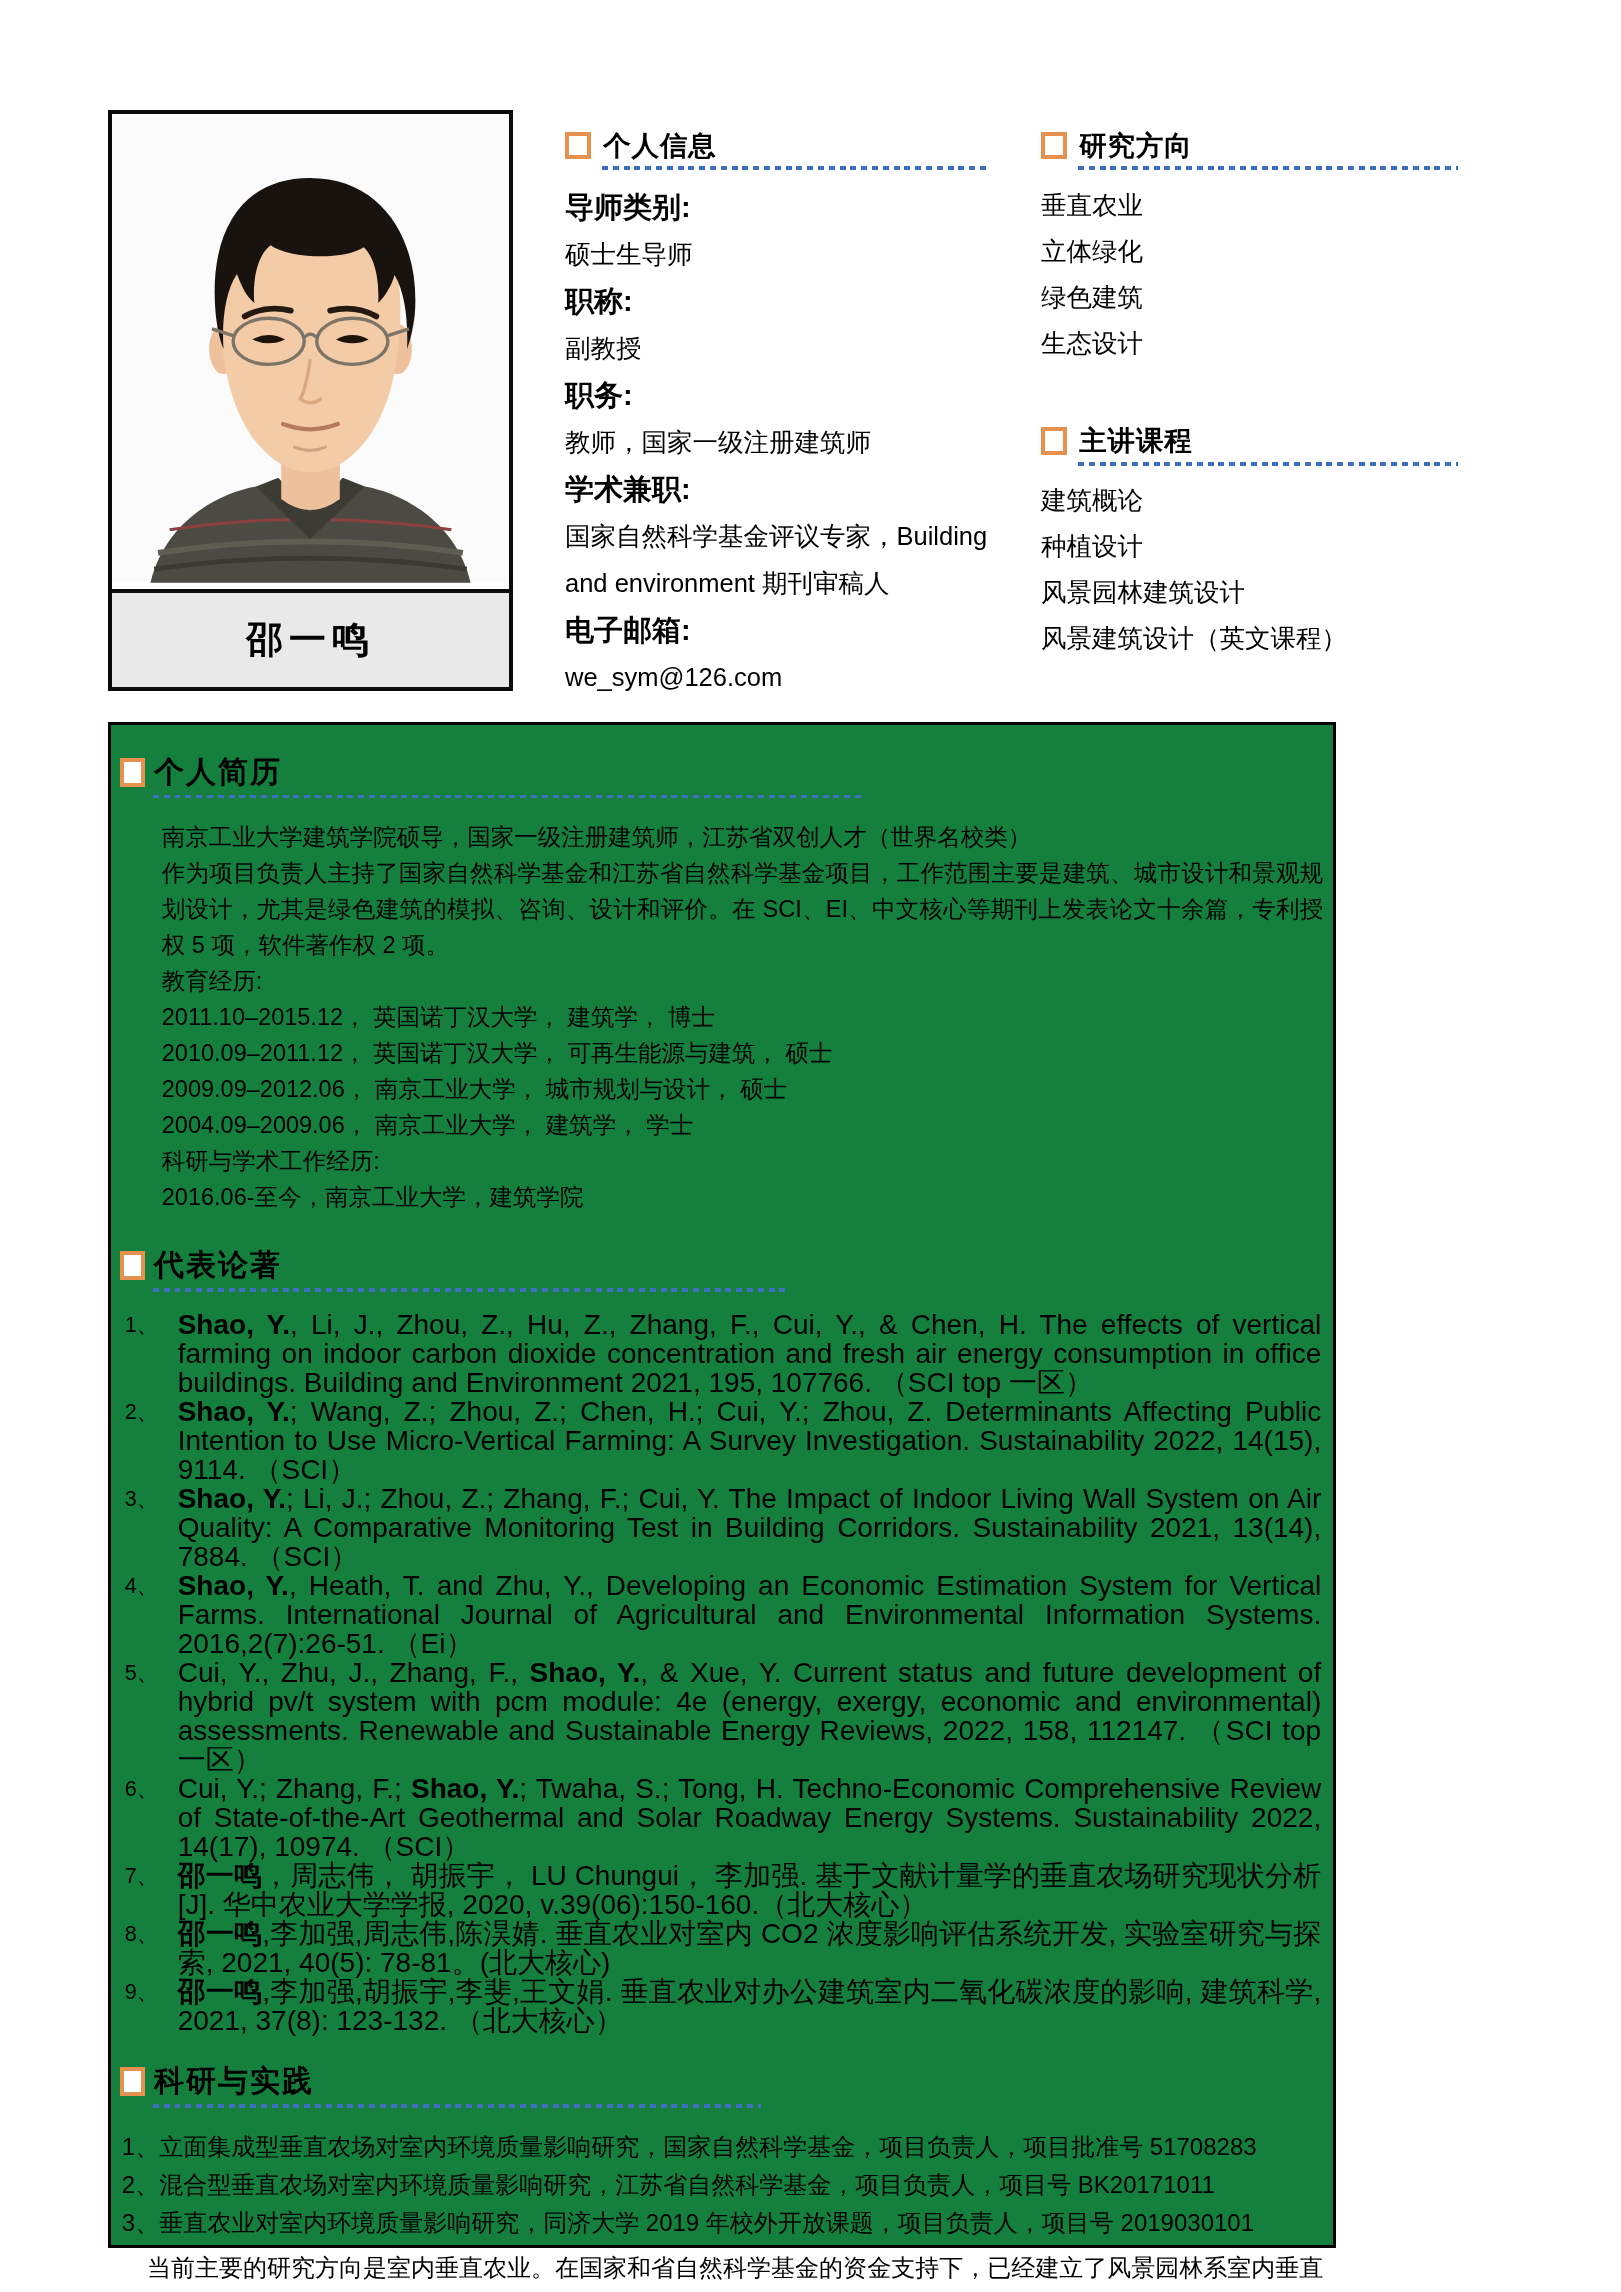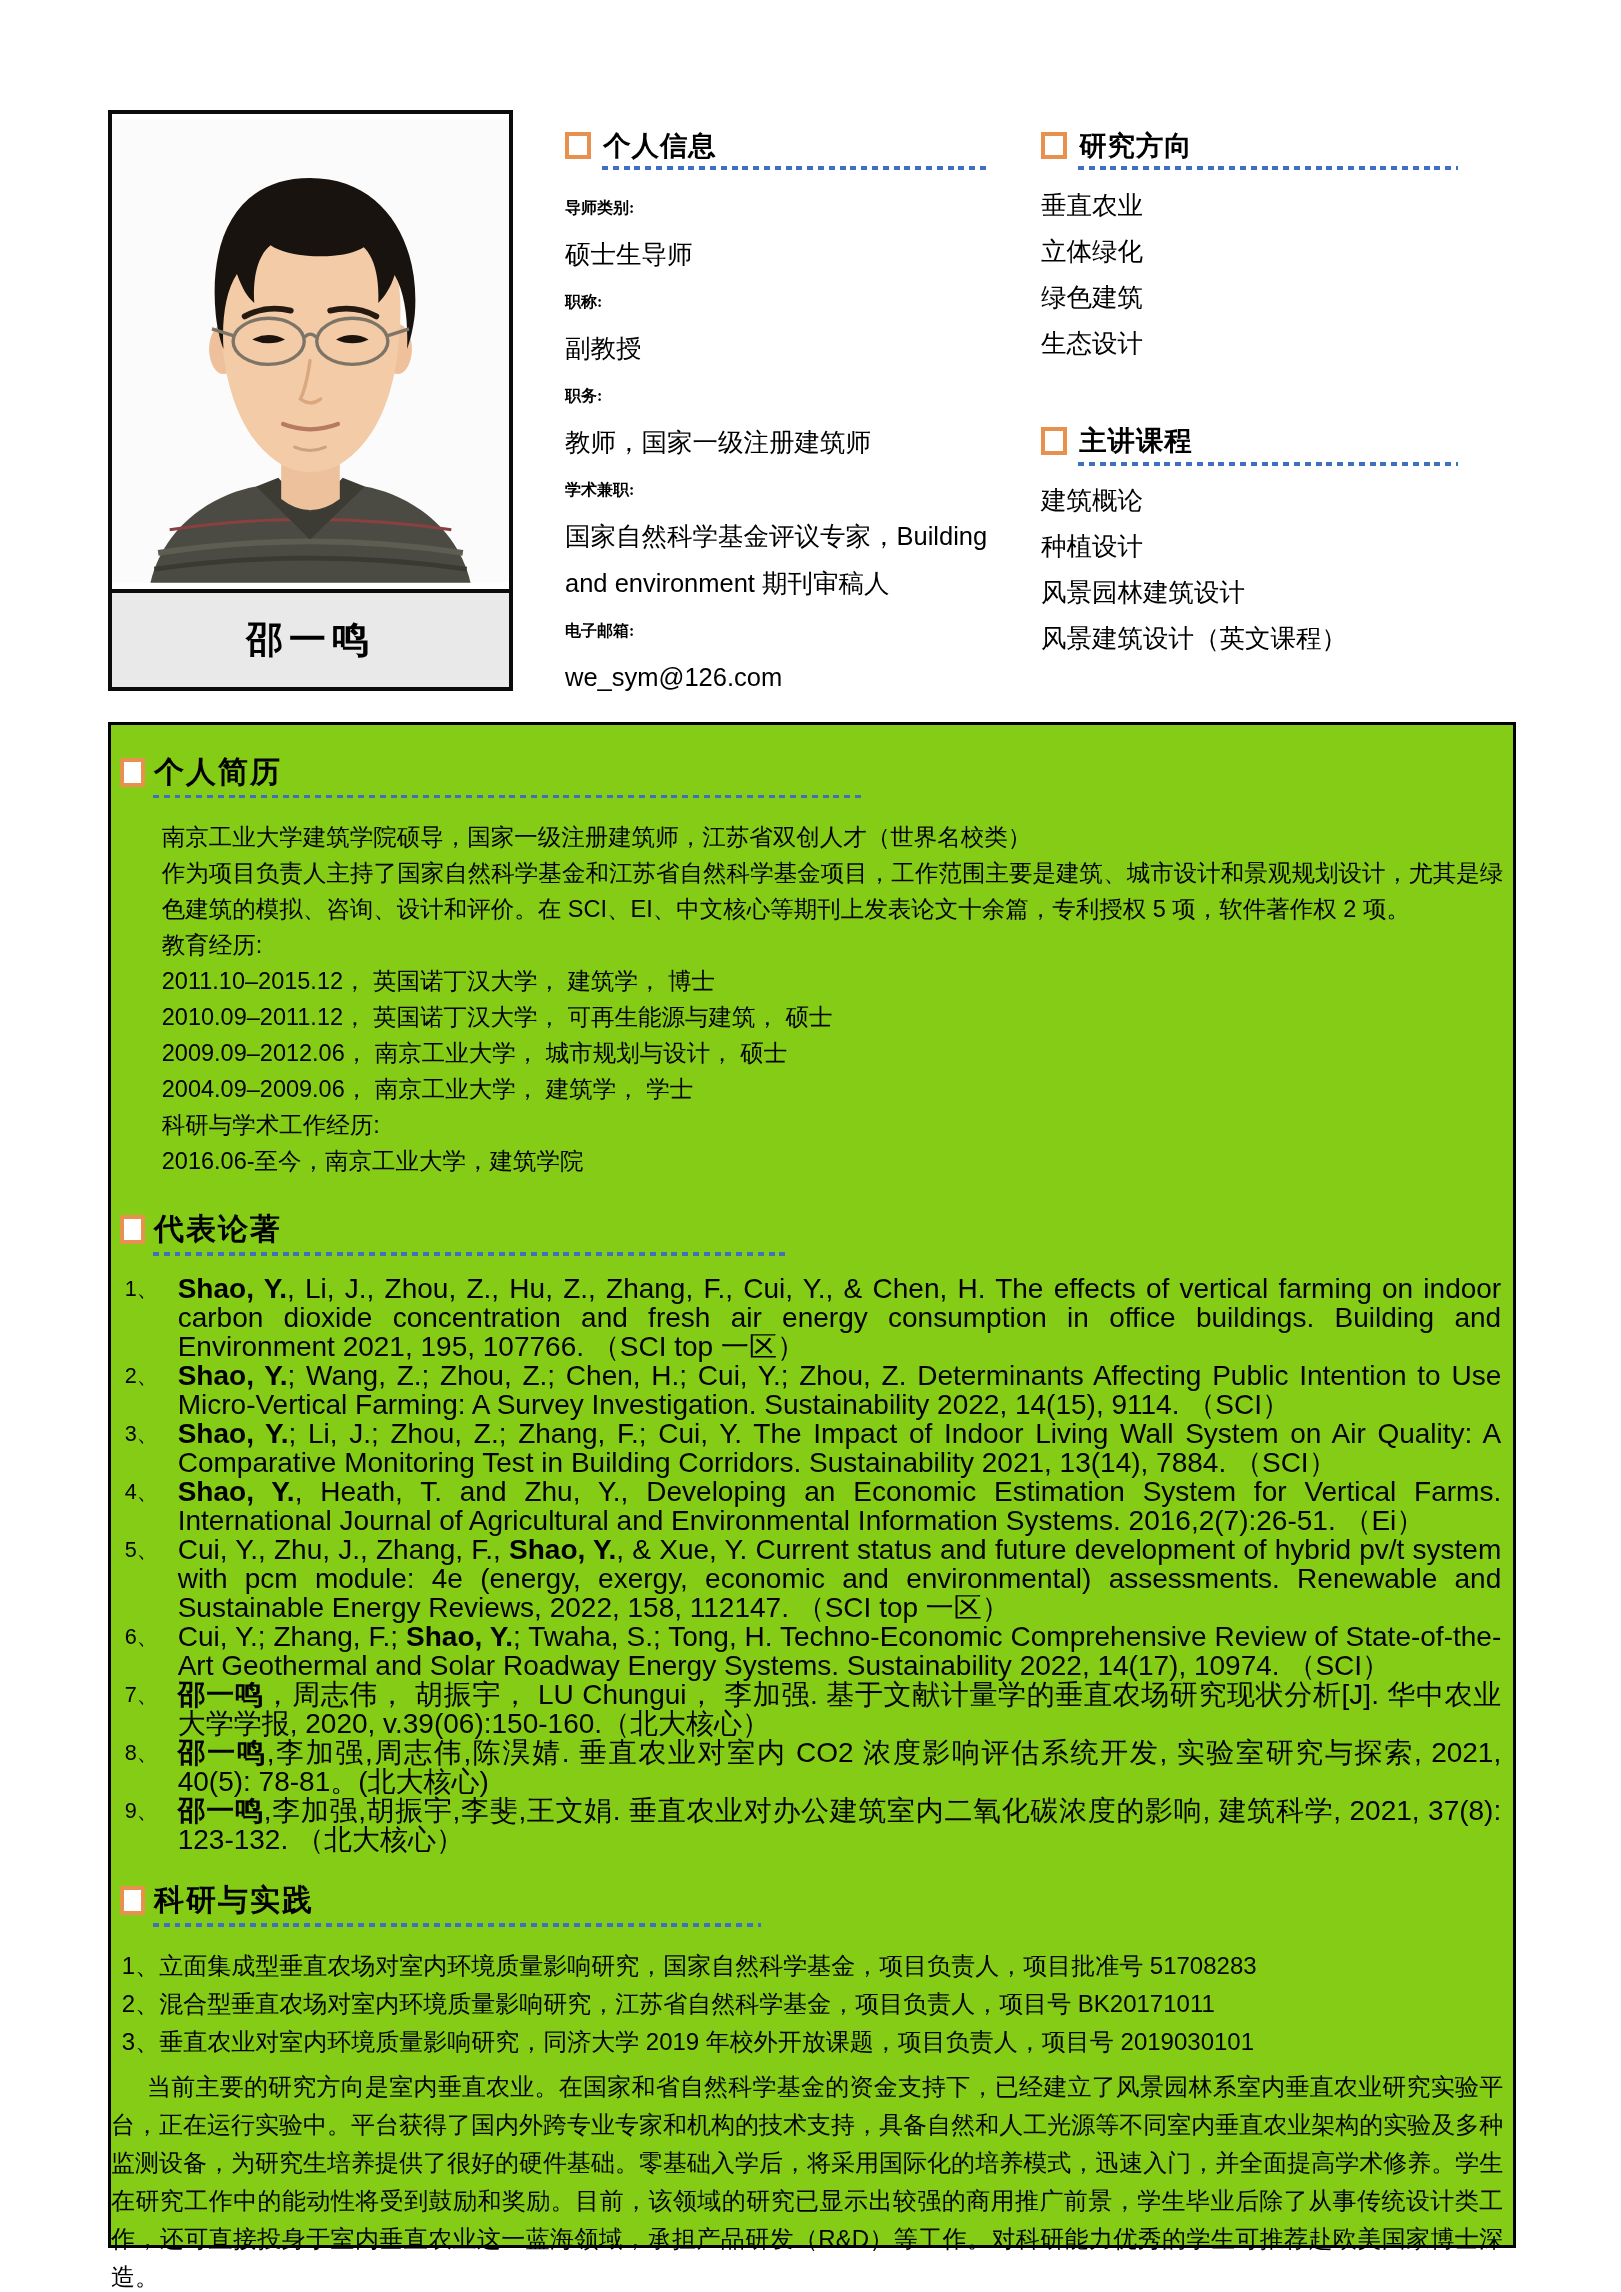--- a/index.html
+++ b/index.html
@@ -34,30 +34,30 @@
   .sec-head .t { font-size:27.4px; font-weight:bold; margin-left:12.7px; letter-spacing:1px; white-space:nowrap; }
   .dotline {
     height:3.9px; margin-left:37px; margin-top:2px;
     background:repeating-linear-gradient(90deg, var(--dot) 0 5.9px, transparent 5.9px 10.8px);
   }
 
   
   .col-info  { position:absolute; left:565px;  top:127px; width:426px; }
   .col-right { position:absolute; left:1041px; top:127px; width:417px; }
   .info-fields { margin-top:13.7px; }
-  .info-label { font-size:16px; font-weight:bold; line-height:47px;font-family:Liberation Serif, serif; }
+  .info-label { font-size:29px; font-weight:bold; line-height:47px; }
   .info-value { font-size:25.5px; line-height:47px; }
   .side-list { margin-top:11.8px; }
   .side-item { font-size:25.5px; line-height:46px; }
   .col-gap { height:57px; }
 
   
   .main-box {
-    position:absolute; left:108px; top:722px; width:1408px; height:1526px;
-    border:3.9px solid #000; background:#84cc16;
+    position:absolute; left:108px; top:722px; width:1228px; height:1526px;
+    border:3.9px solid #000; background:#15803d;
     padding:25.5px 9.8px 0 8.8px;
   }
   .main-head { display:flex; align-items:center; height:43px; }
   .main-head .sq { flex:0 0 auto; width:25.5px; height:29px; border:4.9px solid var(--accent); background:#fff; }
   .main-head .t { font-size:30px; font-weight:bold; margin-left:8.8px; letter-spacing:2px; white-space:nowrap; }
   .main-dot { height:3.9px; margin-left:33px; margin-top:1px;
     background:repeating-linear-gradient(90deg, var(--dot) 0 5.9px, transparent 5.9px 10.8px); }
   .dot-resume   { width:711px; }
   .dot-pubs     { width:637px; }
   .dot-practice { width:608px; }

